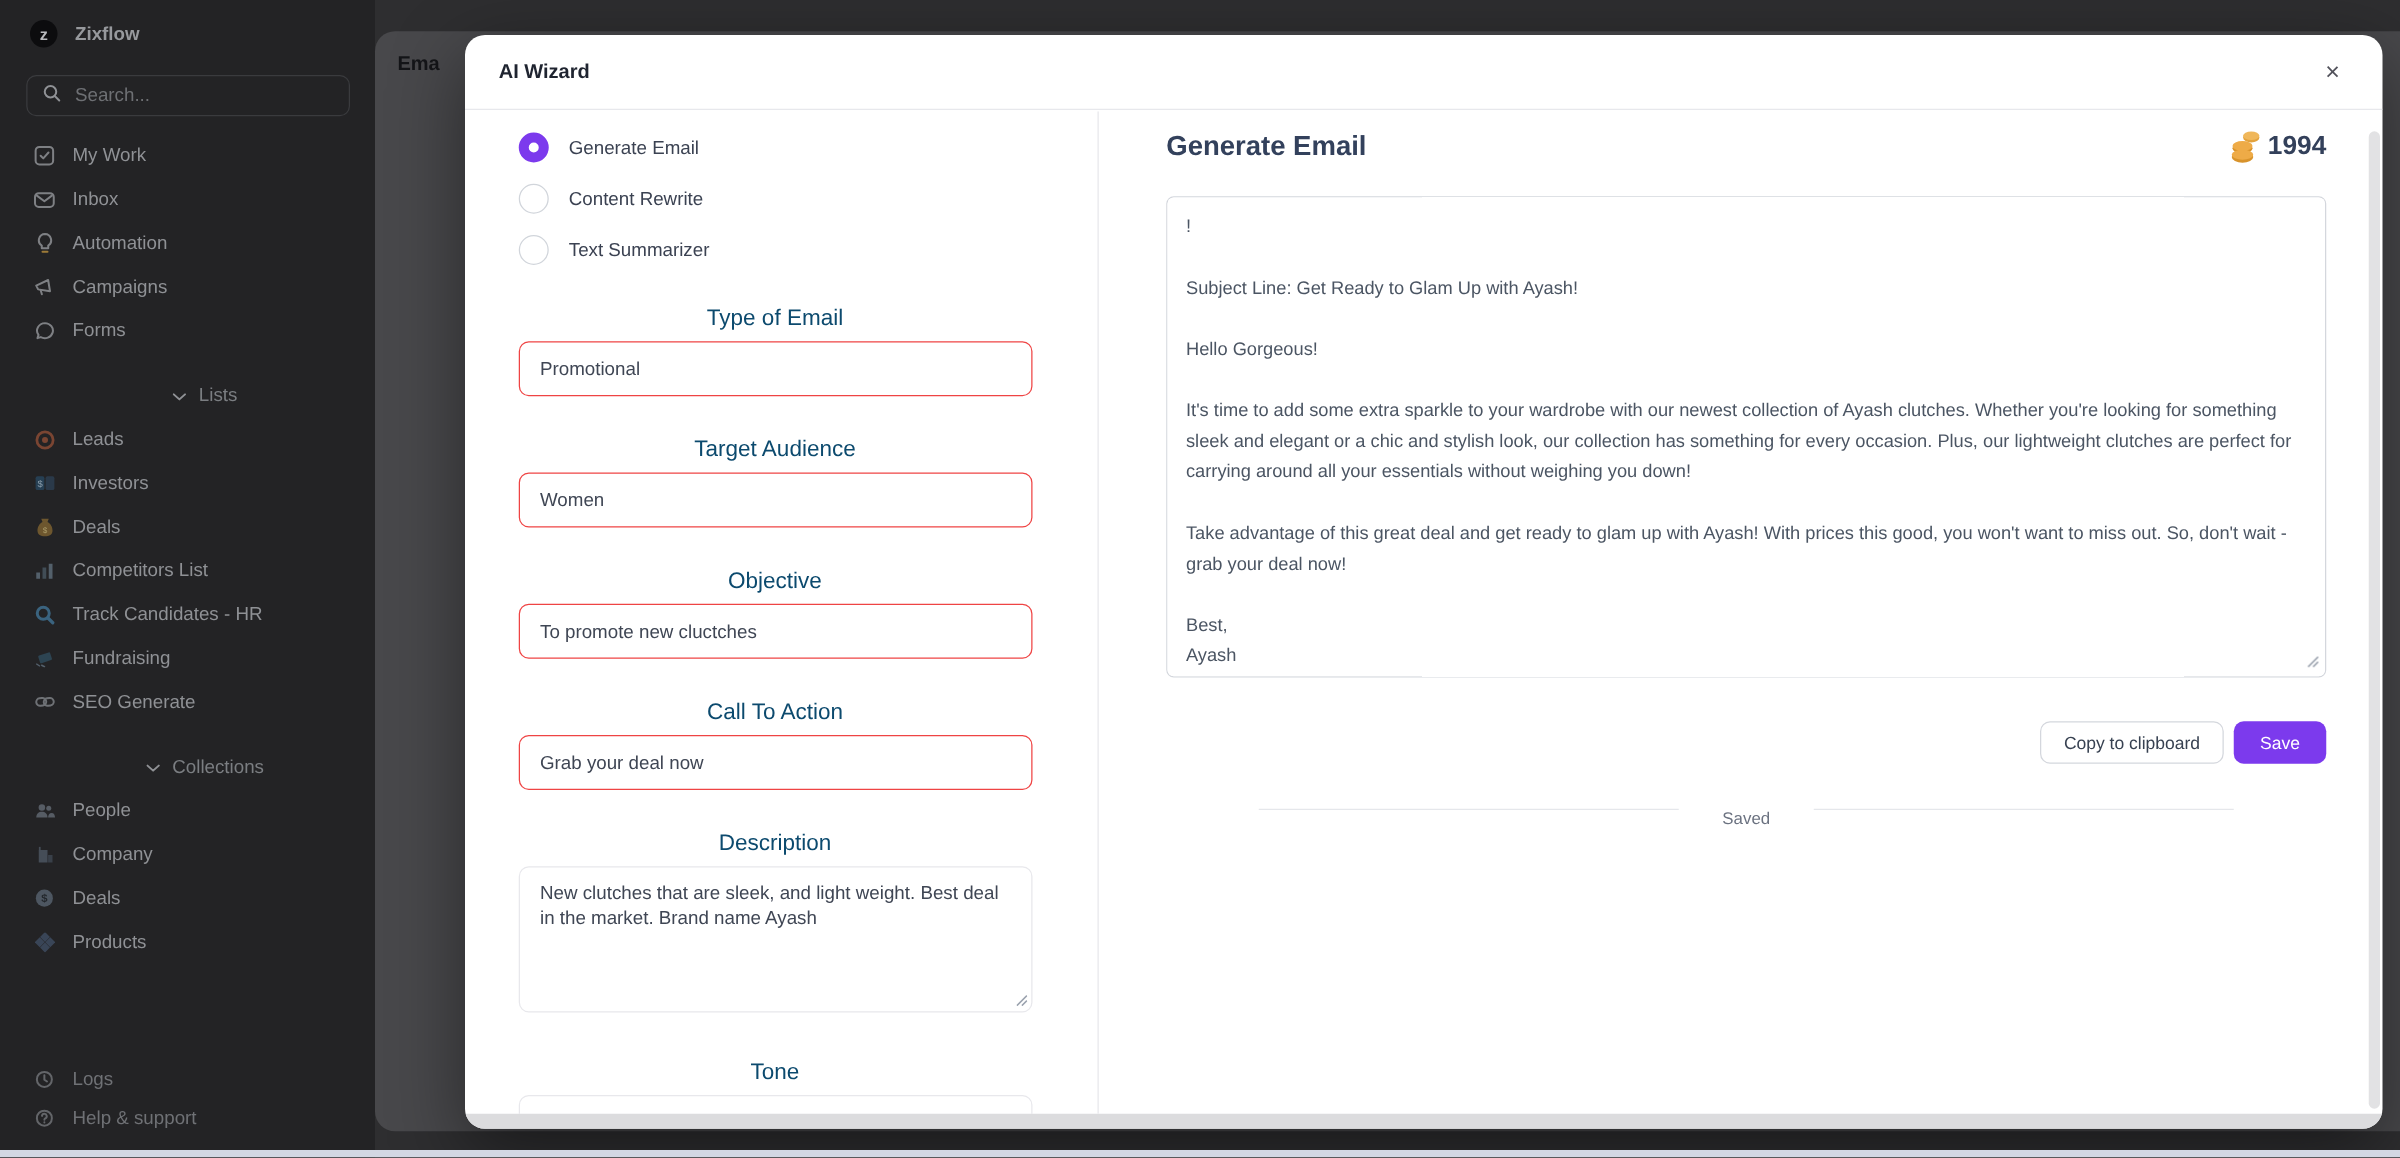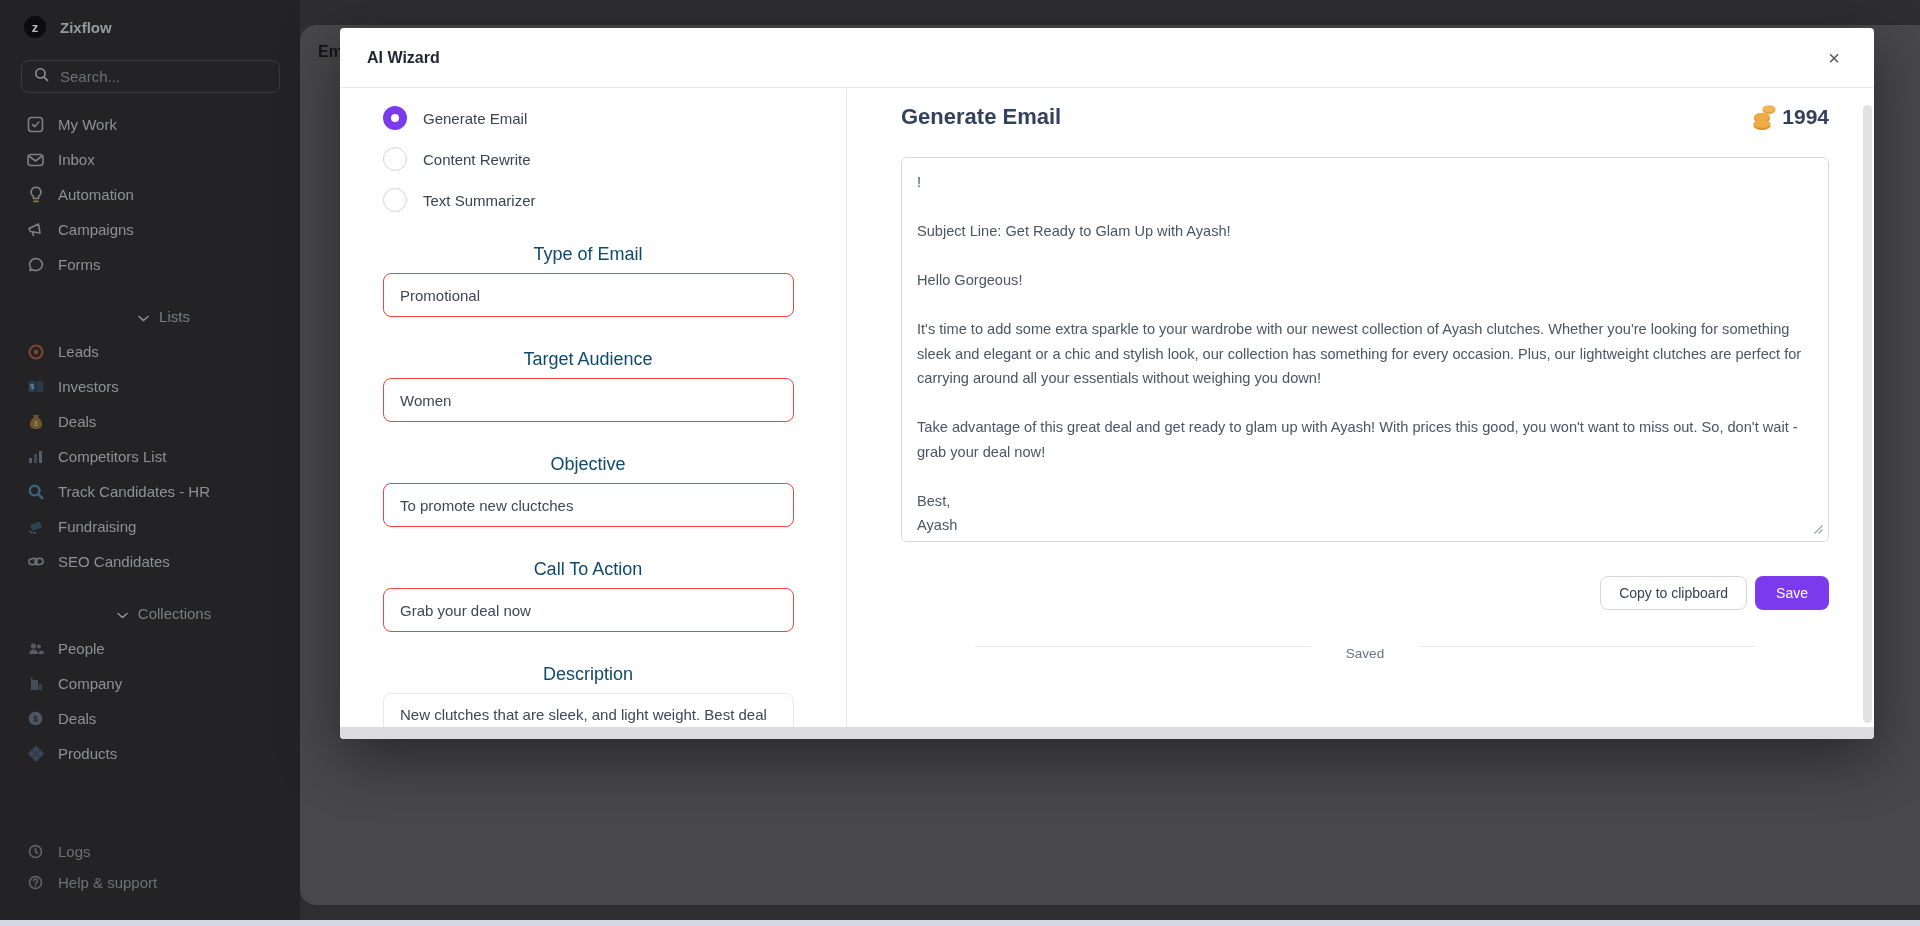--- a/index.html
+++ b/index.html
@@ -11,29 +11,29 @@
   .sidebar { position:absolute; left:0; top:0; width:300px; height:926px; background:#232325; color:#8f9195; }
   .brand-row { display:flex; align-items:center; gap:14px; padding:16px 0 14px 24px; }
   .brand-logo { width:22px; height:22px; border-radius:50%; background:#0c0c0e; color:#b9babd; font-size:13px; font-weight:700; display:flex; align-items:center; justify-content:center; }
   .brand-name { font-size:15px; font-weight:600; color:#97999d; }
   .search-box { margin:8px 20px 14px 21px; height:33px; border:1px solid #3a3b3e; border-radius:8px; display:flex; align-items:center; gap:11px; padding:0 12px; color:#6e7074; background:#232325; }
   .search-box input { border:none; outline:none; background:transparent; color:#8f9195; font-size:15px; width:170px; }
   .search-box input::placeholder { color:#6e7074; }
   .side-item { display:flex; align-items:center; gap:13px; height:35px; padding-left:26px; font-size:15px; color:#8f9195; cursor:pointer; }
   .side-item .ic { width:19px; display:flex; justify-content:center; align-items:center; opacity:.85; }
   .side-section { display:flex; align-items:center; gap:10px; height:35px; padding-left:28px; font-size:15px; color:#7b7e82; margin-top:17px;justify-content:center; }
-  .side-footer { position:absolute; left:0; bottom:28px; width:100%; }
+  .side-footer { position:absolute; left:0; bottom:16px; width:100%; }
   .side-footer .side-item { color:#6f7175; height:31px; }
   svg.line { stroke:#8f9195; fill:none; stroke-width:1.6; stroke-linecap:round; stroke-linejoin:round; }
   .bg-page { position:absolute; left:300px; top:25px; right:0; bottom:21px; background:#48484b; border-radius:16px 0 0 16px; }
   .bg-tab-text { position:absolute; left:18px; top:18px; color:#141518; font-size:16px; font-weight:600; }
   .bottom-strip { position:absolute; left:0; bottom:0; width:100%; height:6px; background:#d3d7e3; }
 
   
-  .modal { position:absolute; left:340px; top:28px; width:1534px; height:711px; background:#ffffff; border-radius:4px; overflow:hidden; box-shadow:0 18px 60px rgba(0,0,0,.45); }
+  .modal { position:absolute; left:372px; top:28px; width:1534px; height:875px; background:#ffffff; border-radius:16px; overflow:hidden; box-shadow:0 18px 60px rgba(0,0,0,.45); }
   .modal-header { position:relative; height:60px; border-bottom:1px solid #e7e8ec; display:flex; align-items:center; padding-left:27px; }
   .modal-title { font-size:16px; font-weight:700; color:#1f2430; }
   .modal-close { position:absolute; right:28px; top:50%; transform:translateY(-50%); width:24px; height:24px; border:none; background:transparent; color:#52525b; font-size:20px; line-height:1; cursor:pointer; }
   .modal-body { position:absolute; top:61px; left:0; right:0; bottom:12px; display:flex; overflow:hidden; }
 
   .panel-left { width:507px; border-right:1px solid #e7e8ec; padding:17px 53px 0 43px; flex:none; }
   .radio-group { display:flex; flex-direction:column; gap:17px; margin-bottom:32px; }
   .radio-row { display:flex; align-items:center; gap:16px; cursor:pointer; }
   .radio { width:24px; height:24px; border-radius:50%; background:#fff; flex:none; }
   .radio.sel { border:8px solid #7c3aed; }
@@ -193,21 +193,21 @@
         </span>
       <span>Fundraising</span>
     </div>
     <div class="side-item">
       <span class="ic">
           <svg class="line" width="16" height="9" viewBox="0 0 16 9" style="stroke:#7c7f84">
             <rect x="1" y="1.5" width="8" height="6" rx="3" transform="rotate(-8 5 4.5)"></rect>
             <rect x="7" y="1.5" width="8" height="6" rx="3" transform="rotate(-8 11 4.5)"></rect>
           </svg>
         </span>
-      <span>SEO Candidates</span>
+      <span>SEO Generate</span>
     </div>
 
     <div class="side-section">
       <span><svg class="line" width="11" height="7" viewBox="0 0 11 7">
             <polyline points="1,1.5 5.5,5.5 10,1.5"></polyline>
           </svg></span>
       <span>Collections</span>
     </div>
     <div class="side-item">
       <span class="ic">

